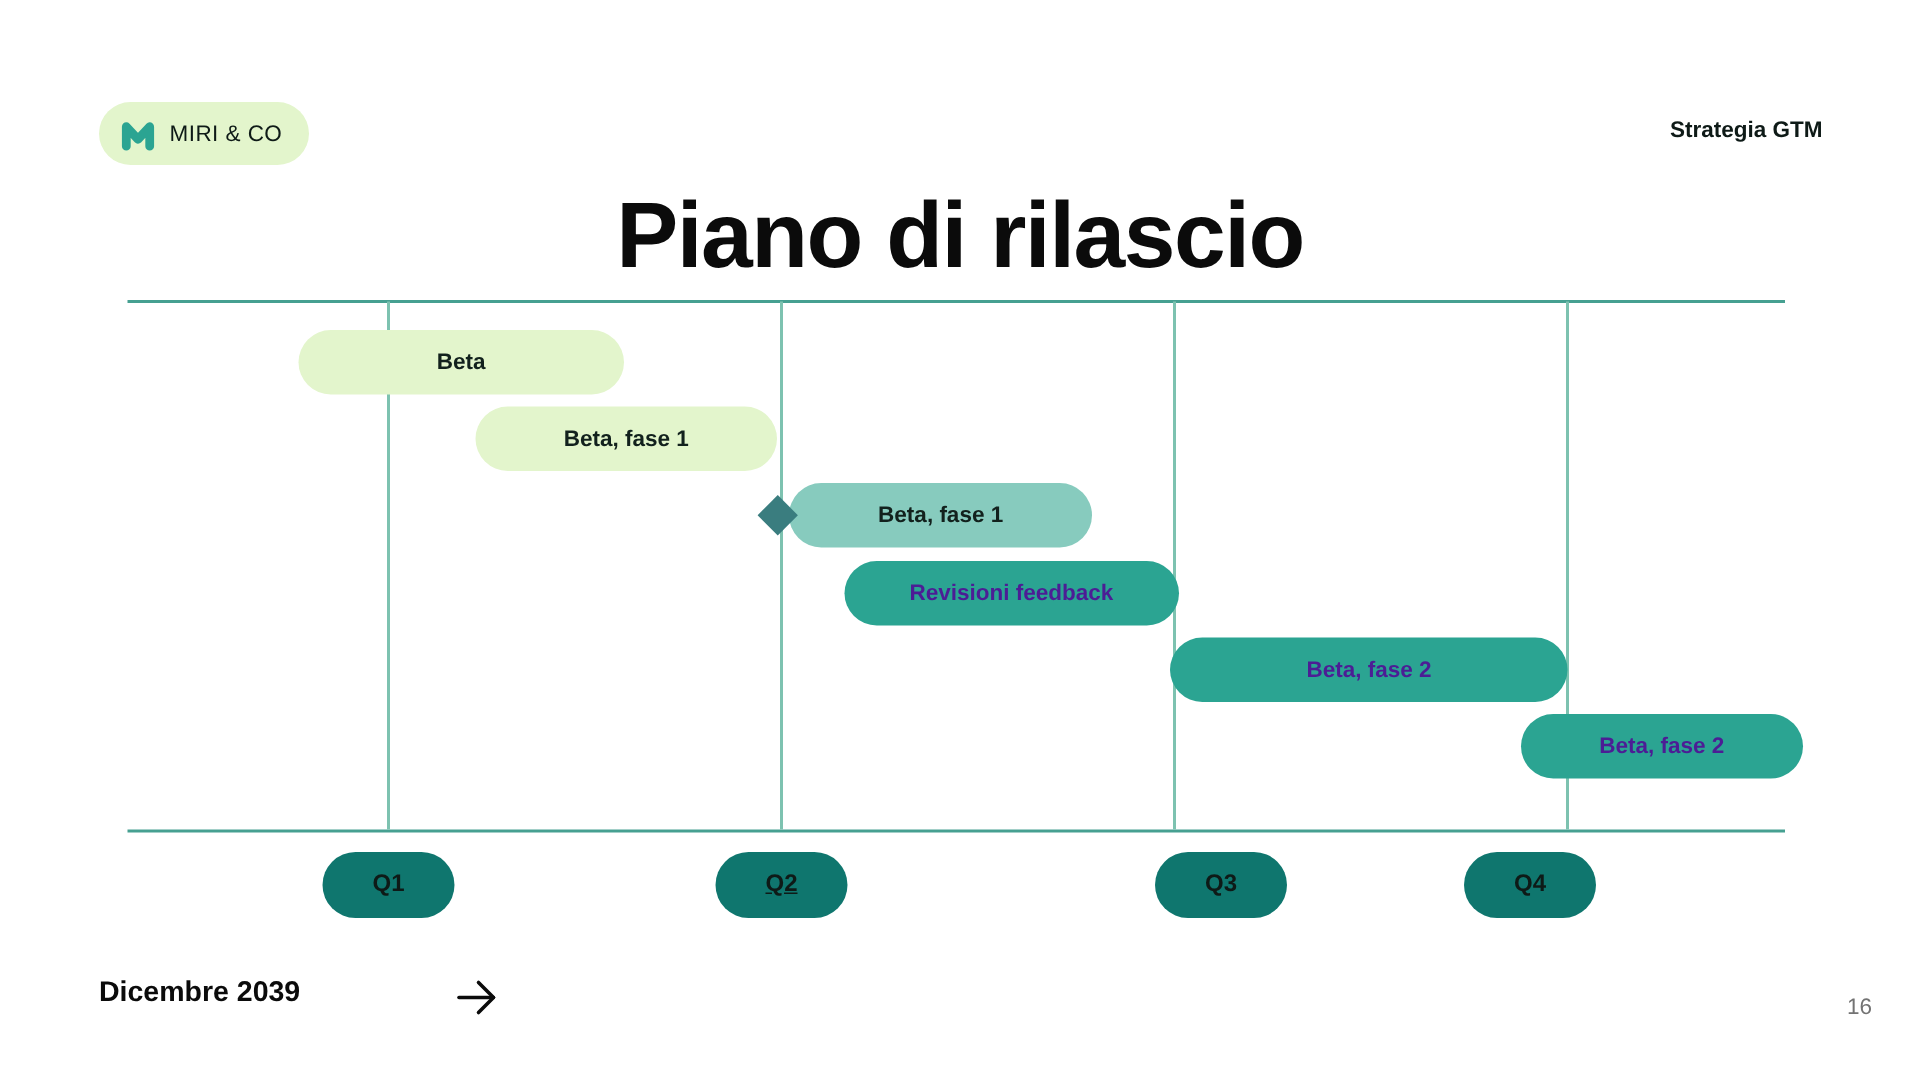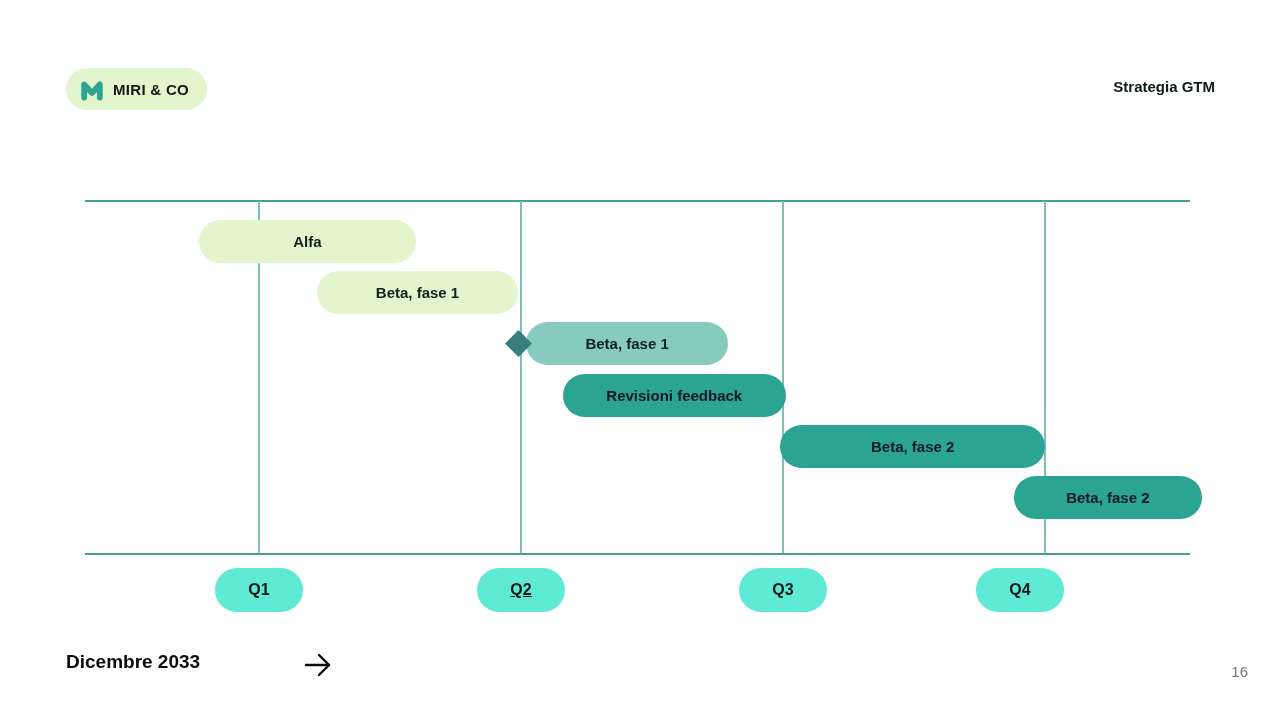--- a/index.html
+++ b/index.html
@@ -5,48 +5,48 @@
   html,body{margin:0;padding:0;background:#ffffff;}
   .slide{
     position:relative;width:1280px;height:720px;overflow:hidden;
     background:#ffffff;font-family:"Liberation Sans",sans-serif;color:#101c1a;
   }
   
   .logo-pill{
     position:absolute;left:66px;top:68px;height:42px;padding:0 18px 0 13px;
     background:#e3f5cc;border-radius:21px;display:flex;align-items:center;gap:8px;
   }
-  .logo-pill .logo-text{font-size:15px;font-weight:700;letter-spacing:.3px;color:#0e1a17;}
+  .logo-pill .logo-text{font-size:15px;font-weight:400;letter-spacing:.3px;color:#0e1a17;}
   .header-tag{
     position:absolute;right:65px;top:78px;font-size:15px;font-weight:700;color:#0e1a17;text-align:center;
   }
   
   .page-title{
     position:absolute;left:0;top:122px;width:100%;text-align:center;
     font-size:62px;font-weight:700;letter-spacing:-1px;color:#0b0b0b;
   }
   
   .chart{position:absolute;left:0;top:0;width:1280px;height:720px;}
   .hline{position:absolute;left:85px;width:1105px;height:2px;background:#46a091;}
   .hline.top{top:200px;}
   .hline.bottom{top:553px;}
   .vline{position:absolute;top:201px;height:352px;width:2px;background:#7dc2b0;}
   .task-bar{
     position:absolute;height:43px;border-radius:22px;display:flex;align-items:center;
     justify-content:center;font-size:15px;font-weight:700;white-space:nowrap;
   }
   .task-bar.light{background:#e3f5cc;color:#12211d;}
   .task-bar.mid{background:#87cbbe;color:#12211d;}
-  .task-bar.dark{background:#2ba492;color:#0f172a;}
+  .task-bar.dark{background:#2ba492;color:#4c1d95;}
   .milestone{
     position:absolute;width:19px;height:19px;background:#3a7d7f;
     transform:rotate(45deg);transform-origin:center;
   }
   .q-pill{
-    position:absolute;top:568px;width:88px;height:44px;background:#5eead4;
+    position:absolute;top:568px;width:88px;height:44px;background:#0f766e;
     border-radius:22px;display:flex;align-items:center;justify-content:center;
     font-size:16px;font-weight:700;color:#0e1a17;
   }
   
   .footer-date{position:absolute;left:66px;top:651px;font-size:19px;font-weight:700;color:#0b0b0b;}
   .footer-arrow{position:absolute;left:303px;top:650px;width:30px;height:30px;}
   .page-number{position:absolute;right:32px;top:663px;font-size:15px;color:#737373;}
 </style>
 </head>
 <body>
@@ -56,50 +56,51 @@
   <div class="logo-pill">
     <span style="display:flex;">
       <svg width="26" height="26" viewBox="0 0 40 40">
         <polyline points="8,33 8,13 20,26 32,13 32,33" fill="none" stroke="#2ba492" stroke-width="9" stroke-linecap="round" stroke-linejoin="round"></polyline>
       </svg>
     </span>
     <span class="logo-text">MIRI &amp; CO</span>
   </div>
   <div class="header-tag">Strategia GTM</div>
 
+  <div class="page-title">Piano di rilascio</div>
 
   <div class="chart">
     <div class="hline top"></div>
     <div class="hline bottom"></div>
     <div id="gridlines">
         <div class="vline" style="left: 258px;"></div>
         <div class="vline" style="left: 520px;"></div>
         <div class="vline" style="left: 782px;"></div>
         <div class="vline" style="left: 1044px;"></div>
       </div>
     <div id="bars">
-        <div class="task-bar light" style="left: 198.74px; width: 217.46px; top: 220px; height: 43px;">Alfa</div>
+        <div class="task-bar light" style="left: 198.74px; width: 217.46px; top: 220px; height: 43px;">Beta</div>
         <div class="task-bar light" style="left: 316.64px; width: 201.74px; top: 271.2px; height: 43px;">Beta, fase 1</div>
         <div class="task-bar mid" style="left: 526.24px; width: 201.74px; top: 322.4px; height: 43px;">Beta, fase 1</div>
         <div class="task-bar dark" style="left: 562.92px; width: 222.7px; top: 373.6px; height: 43px;">Revisioni feedback</div>
         <div class="task-bar dark" style="left: 780.38px; width: 264.62px; top: 424.8px; height: 43px;">Beta, fase 2</div>
         <div class="task-bar dark" style="left: 1013.56px; width: 188.64px; top: 476px; height: 43px;">Beta, fase 2</div>
       </div>
     <div id="milestones">
         <div class="milestone" style="left: 508.88px; top: 334.4px;"></div>
       </div>
     <div id="qlabels">
         <div class="q-pill" style="left: 215px;">Q1</div>
         <div class="q-pill" style="left: 477px; text-decoration: underline;">Q2</div>
-        <div class="q-pill" style="left: 739px;">Q3</div>
+        <div class="q-pill" style="left: 770px;">Q3</div>
         <div class="q-pill" style="left: 976px;">Q4</div>
       </div>
   </div>
 
-  <div class="footer-date">Dicembre 2033</div>
+  <div class="footer-date">Dicembre 2039</div>
   <div class="footer-arrow">
     <svg width="30" height="30" viewBox="0 0 30 30">
       <line x1="3" y1="15" x2="26" y2="15" stroke="#0b0b0b" stroke-width="2.4" stroke-linecap="round"></line>
       <polyline points="16,5 26,15 16,25" fill="none" stroke="#0b0b0b" stroke-width="2.4" stroke-linecap="round" stroke-linejoin="round"></polyline>
     </svg>
   </div>
   <div class="page-number">16</div>
 
 </div>
 

